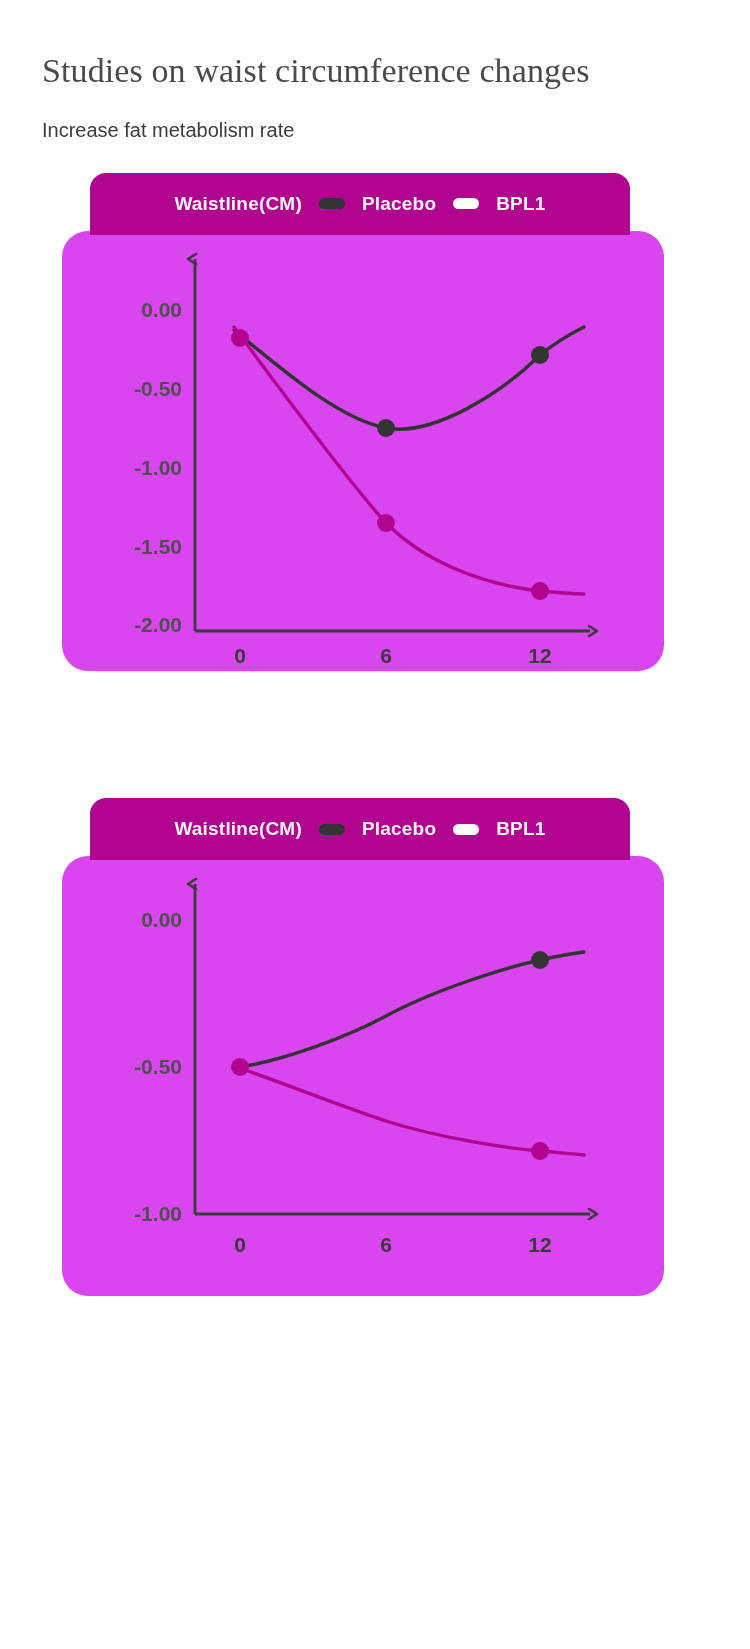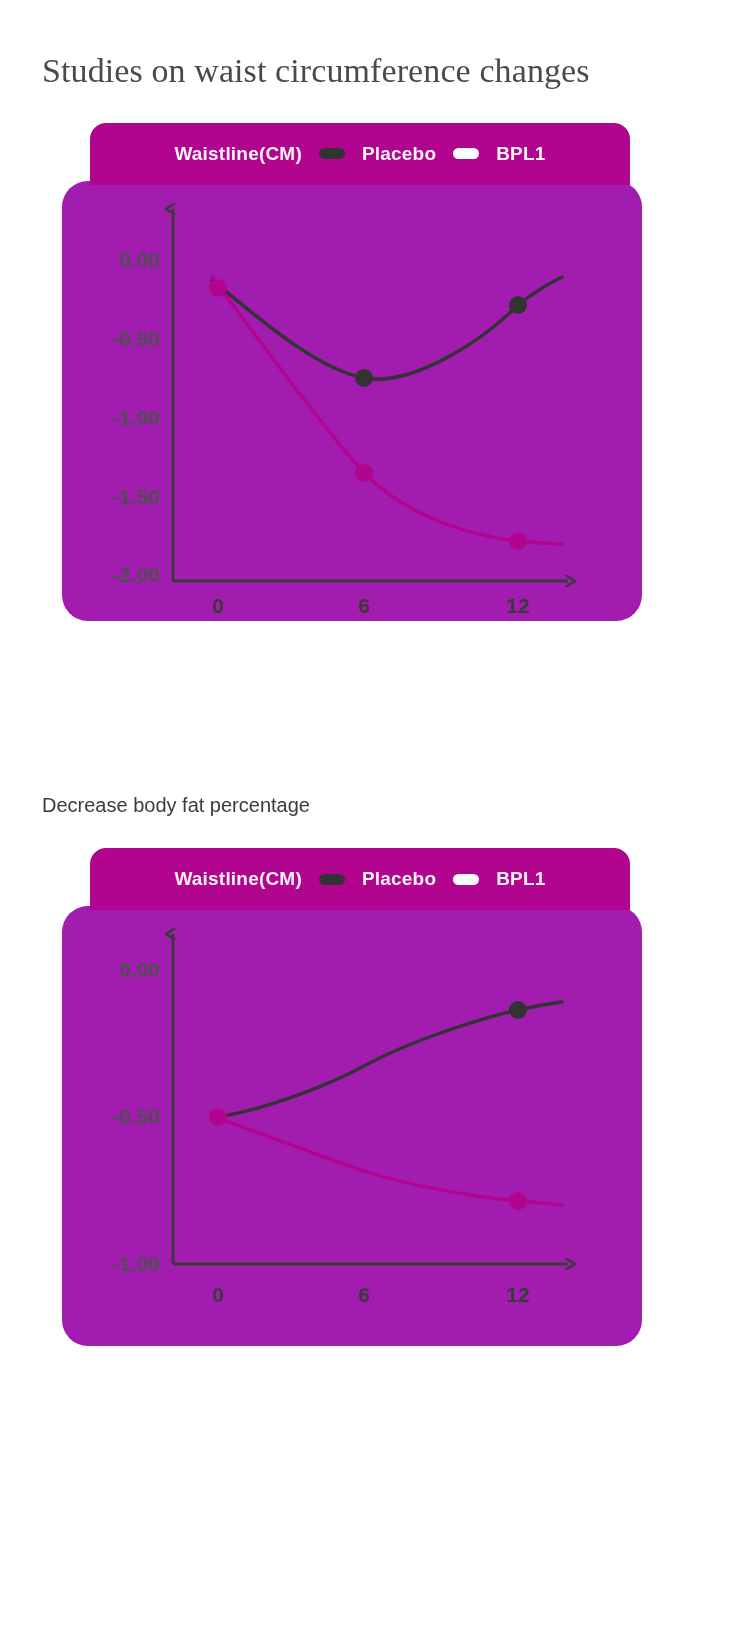--- a/index.html
+++ b/index.html
@@ -85,25 +85,26 @@
     background: #333333;
   }
   .legend-swatch.light {
     background: #ffffff;
   }
 
   .plot-wrap {
     position: relative;
     width: 580px;
     height: 440px;
-    background: #a21caf;
+    background: #d946ef;
     border-radius: 26px;
     margin-top: -4px;
     z-index: 1;
     overflow: hidden;
+    padding-left: 22px;
   }
   .plot-wrap svg {
     display: block;
   }
 
   .axis-label {
     font-family: "Liberation Sans", sans-serif;
     font-size: 21px;
     font-weight: 700;
     fill: #4f4f4f;
@@ -115,20 +116,21 @@
     fill: #3a3a3a;
   }
 </style>
 </head>
 <body>
 
 <div class="page">
 
   <div class="section" id="section-0">
     <h1 class="section-title">Studies on waist circumference changes</h1>
+    <p class="section-subtitle">Increase fat metabolism rate</p>
 
     <div class="card">
       <div class="legend-bar">
         <span class="legend-text">Waistline(CM)</span>
         <span class="legend-swatch dark"></span>
         <span class="legend-text">Placebo</span>
         <span class="legend-swatch light"></span>
         <span class="legend-text">BPL1</span>
       </div>
 
@@ -166,21 +168,20 @@
 
           <circle cx="156" cy="107" r="9" fill="#b2058f"></circle>
           <circle cx="302" cy="292" r="9" fill="#b2058f"></circle>
           <circle cx="456" cy="360" r="9" fill="#b2058f"></circle>
         </svg>
       </div>
     </div>
   </div>
 
   <div class="section" id="section-1">
-    <p class="section-subtitle">Decrease body fat percentage</p>
 
     <div class="card">
       <div class="legend-bar">
         <span class="legend-text">Waistline(CM)</span>
         <span class="legend-swatch dark"></span>
         <span class="legend-text">Placebo</span>
         <span class="legend-swatch light"></span>
         <span class="legend-text">BPL1</span>
       </div>
 

